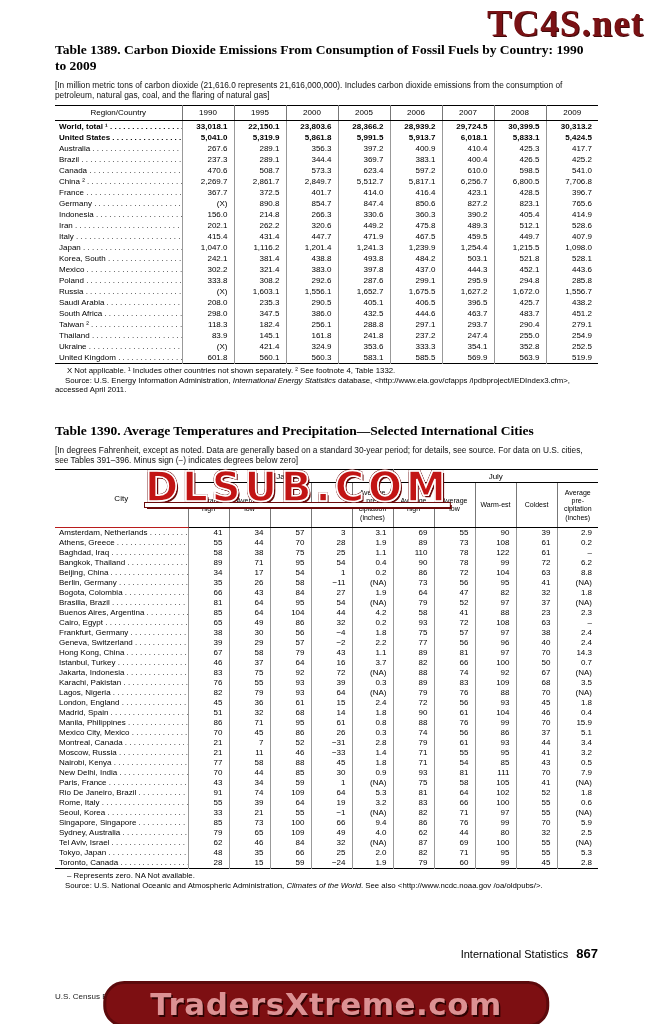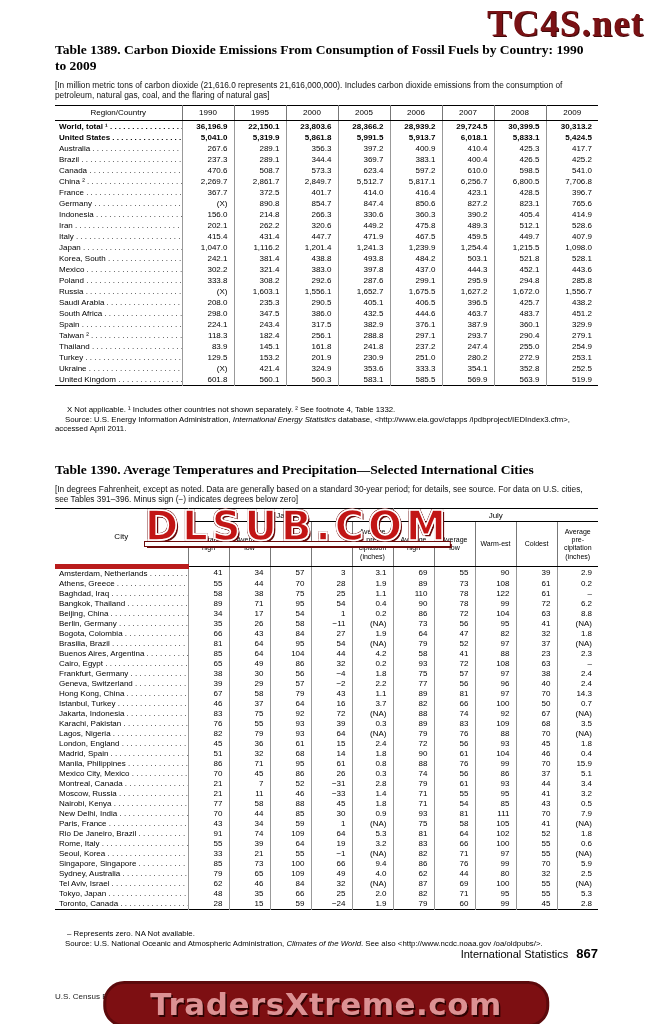--- a/index.html
+++ b/index.html
@@ -27,38 +27,38 @@
     border-bottom:1px solid #000; border-left:1px solid #777; vertical-align:middle;
   }
   .t1389 th.h:first-child { border-left:none; }
   .t1389 td { height:11px; line-height:11px; }
 
   
   .t1390-wrap { position:relative; }
   .t1390 { font-size:8px; border-top:1.5px solid #000; border-bottom:1px solid #000; }
   .t1390 col.c-stub2 { width:133px; }
   .t1390 th { font-weight:normal; vertical-align:middle; }
-  .t1390 th.city-h { font-size:8px; text-align:center; border-bottom:5px solid #b91c1c; }
+  .t1390 th.city-h { font-size:8px; text-align:center; border-bottom:1px solid #b91c1c; }
   .t1390 th.group-h {
     font-size:8px; text-align:center; height:13px;
     border-left:1px solid #777; border-bottom:1px solid #000;
   }
   .t1390 th.sub-h {
     font-size:7px; line-height:1.15; text-align:center; height:45px;
     border-left:1px solid #777; border-bottom:1px solid #000; padding:1px;
   }
   .t1390 td { height:10px; line-height:10px; }
 
   
   td.stub { overflow:hidden; white-space:nowrap; text-align:left; padding-left:4px; }
   .leaders::after { content:"\00a0. . . . . . . . . . . . . . . . . . . . . . . . . . . . . . . . . . . . . ."; color:#000; }
   td.num { border-left:1px solid #999; text-align:right; padding-right:6px; }
   .bold-row { font-weight:bold; }
 
-  .fn { font-size:7.8px; margin-top:19px; padding-left:12px; }
+  .fn { font-size:7.8px; margin-top:2px; padding-left:12px; }
   .src { font-size:7.8px; line-height:1.28; margin-top:1px; text-indent:10px; }
 
   
   .wm-top {
     position:absolute; top:2px; right:8px; z-index:6;
     font-family:"Liberation Serif", serif; font-weight:bold; font-size:37px;
     color:#7a1215; letter-spacing:1px; text-shadow:1px 1px 0 #40090a;
   }
   .wm-mid {
     position:absolute; top:-5px; left:90px; z-index:6;
@@ -112,21 +112,21 @@
           <th class="h">2005</th>
           <th class="h">2006</th>
           <th class="h">2007</th>
           <th class="h">2008</th>
           <th class="h">2009</th>
         </tr>
       </thead>
       <tbody>
           <tr class="bold-row">
             <td class="stub"><span class="stub-name">World, total ¹</span><span class="leaders"></span></td>
-            <td class="num">36,196.9</td>
+            <td class="num">33,018.1</td>
             <td class="num">22,150.1</td>
             <td class="num">23,803.6</td>
             <td class="num">28,366.2</td>
             <td class="num">28,939.2</td>
             <td class="num">29,724.5</td>
             <td class="num">30,399.5</td>
             <td class="num">30,313.2</td>
           </tr>
           <tr class="bold-row">
             <td class="stub"><span class="stub-name">United States</span><span class="leaders"></span></td>
@@ -309,62 +309,40 @@
             <td class="num">298.0</td>
             <td class="num">347.5</td>
             <td class="num">386.0</td>
             <td class="num">432.5</td>
             <td class="num">444.6</td>
             <td class="num">463.7</td>
             <td class="num">483.7</td>
             <td class="num">451.2</td>
           </tr>
           <tr>
-            <td class="stub"><span class="stub-name">Spain</span><span class="leaders"></span></td>
-            <td class="num">224.1</td>
-            <td class="num">243.4</td>
-            <td class="num">317.5</td>
-            <td class="num">382.9</td>
-            <td class="num">376.1</td>
-            <td class="num">387.9</td>
-            <td class="num">360.1</td>
-            <td class="num">329.9</td>
-          </tr>
-          <tr>
             <td class="stub"><span class="stub-name">Taiwan ²</span><span class="leaders"></span></td>
             <td class="num">118.3</td>
             <td class="num">182.4</td>
             <td class="num">256.1</td>
             <td class="num">288.8</td>
             <td class="num">297.1</td>
             <td class="num">293.7</td>
             <td class="num">290.4</td>
             <td class="num">279.1</td>
           </tr>
           <tr>
             <td class="stub"><span class="stub-name">Thailand</span><span class="leaders"></span></td>
             <td class="num">83.9</td>
             <td class="num">145.1</td>
             <td class="num">161.8</td>
             <td class="num">241.8</td>
             <td class="num">237.2</td>
             <td class="num">247.4</td>
             <td class="num">255.0</td>
             <td class="num">254.9</td>
-          </tr>
-          <tr>
-            <td class="stub"><span class="stub-name">Turkey</span><span class="leaders"></span></td>
-            <td class="num">129.5</td>
-            <td class="num">153.2</td>
-            <td class="num">201.9</td>
-            <td class="num">230.9</td>
-            <td class="num">251.0</td>
-            <td class="num">280.2</td>
-            <td class="num">272.9</td>
-            <td class="num">253.1</td>
           </tr>
           <tr>
             <td class="stub"><span class="stub-name">Ukraine</span><span class="leaders"></span></td>
             <td class="num">(X)</td>
             <td class="num">421.4</td>
             <td class="num">324.9</td>
             <td class="num">353.6</td>
             <td class="num">333.3</td>
             <td class="num">354.1</td>
             <td class="num">352.8</td>

